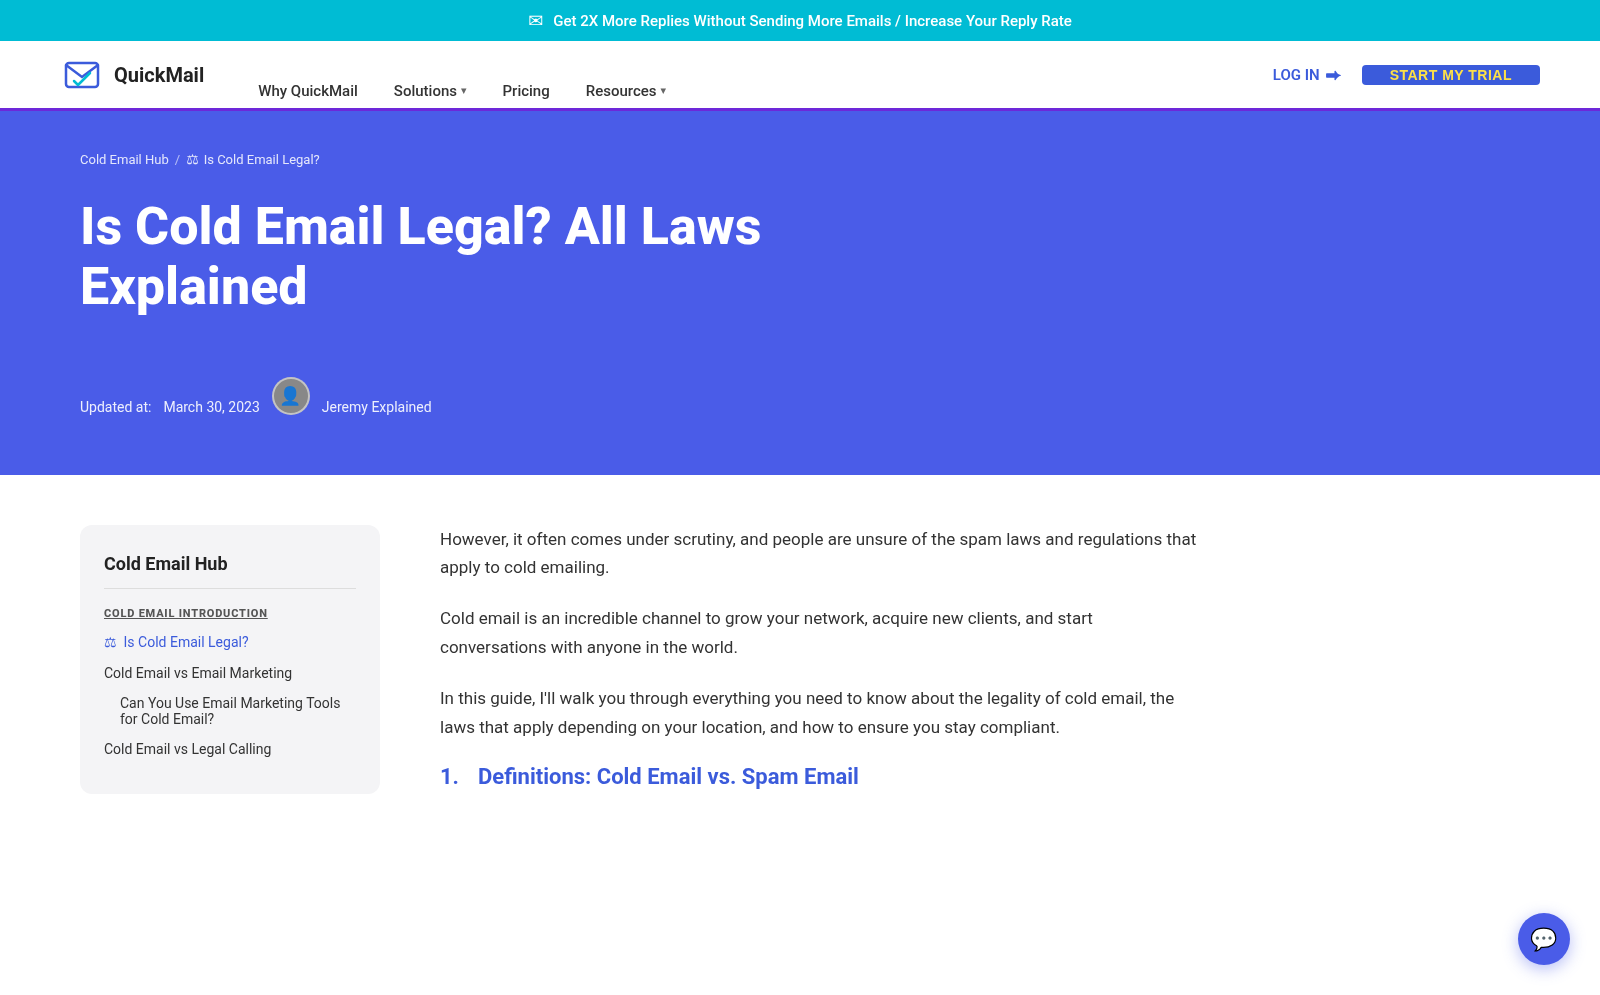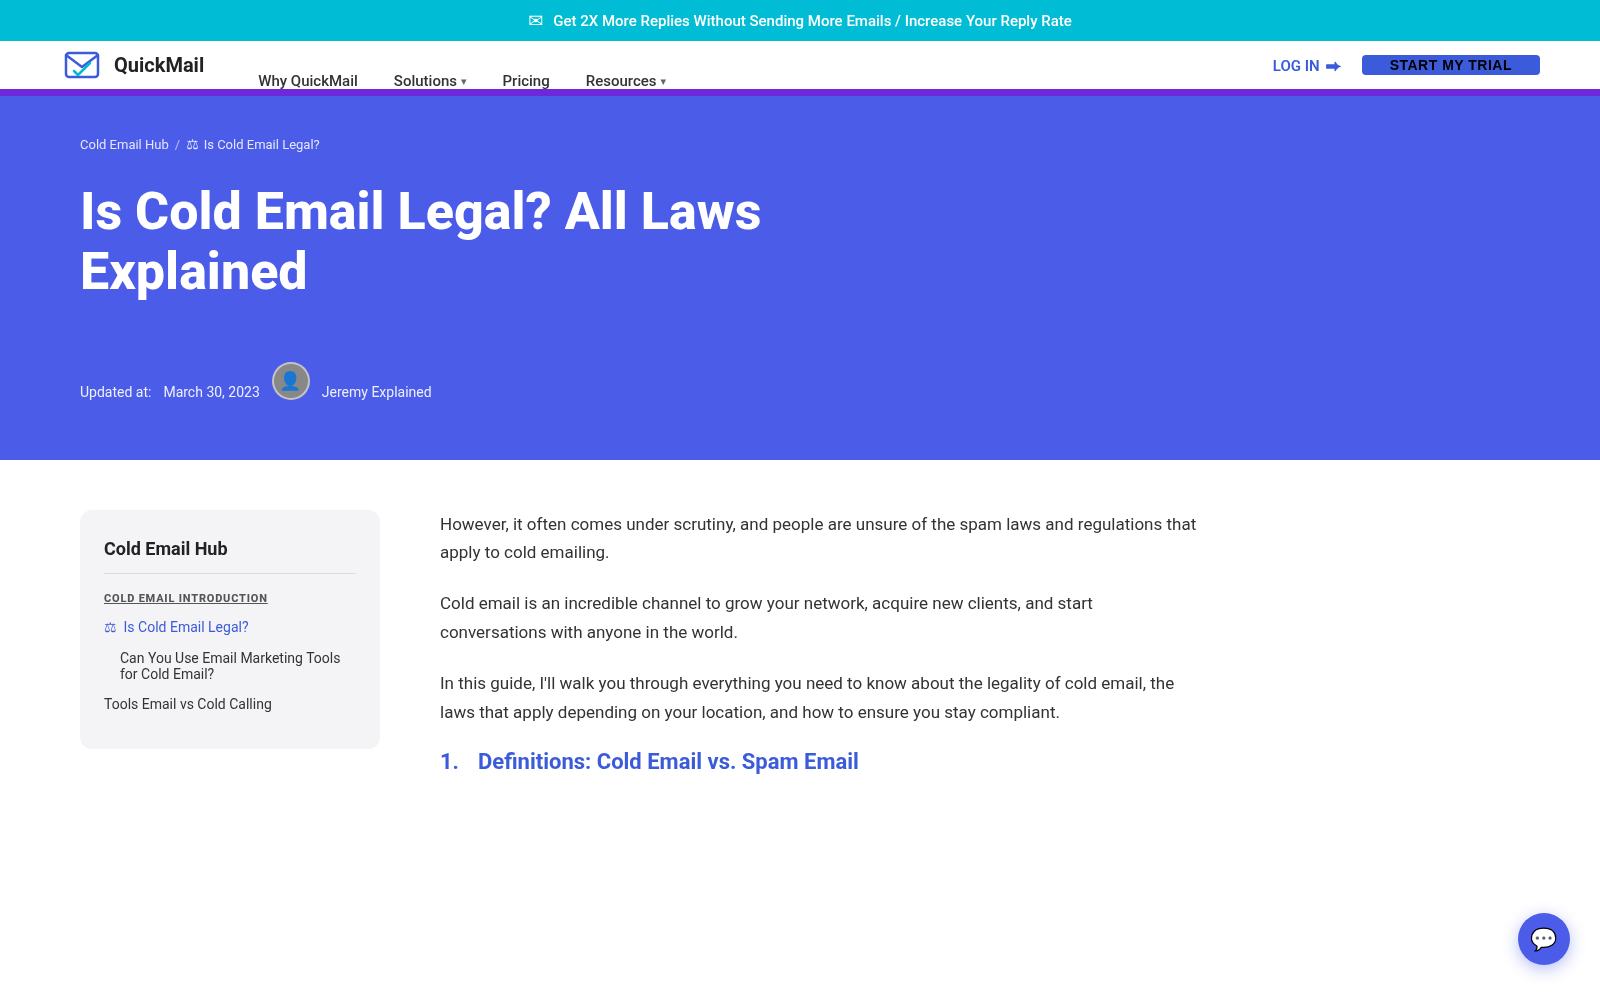--- a/index.html
+++ b/index.html
@@ -18,25 +18,25 @@
       justify-content: center;
       gap: 10px;
     }
     .top-banner .email-icon {
       font-size: 18px;
     }
 
     
     .navbar {
       background: #fff;
-      border-bottom: 7px solid #6d28d9;
+      border-bottom: 3px solid #6d28d9;
       display: flex;
       align-items: center;
       padding: 0 60px;
-      height: 55px;
+      height: 70px;
       justify-content: space-between;
     }
     .navbar-left {
       display: flex;
       align-items: center;
       gap: 40px;
     }
     .logo {
       display: flex;
       align-items: center;
@@ -83,21 +83,21 @@
       font-weight: 600;
       text-decoration: none;
       font-size: 15px;
       display: flex;
       align-items: flex-end;
       gap: 6px;
     }
     .login-icon { font-size: 16px; }
     .trial-btn {
       background: #3b5bdb;
-      color: #000000;
+      color: #fde047;
       border: none;
       padding: 2px 28px;
       font-size: 14px;
       font-weight: 700;
       border-radius: 4px;
       cursor: pointer;
       letter-spacing: 0.5px;
       text-transform: uppercase;
     }
 
@@ -336,22 +336,23 @@
 
   <aside class="sidebar">
     <div class="sidebar-title">Cold Email Hub</div>
     <div class="sidebar-section-label">COLD EMAIL INTRODUCTION</div>
 
     <a href="#" class="sidebar-link">
       <span class="sidebar-link-icon">⚖</span>
       <span>Is Cold Email Legal?</span>
     </a>
 
+    <div class="sidebar-item">Cold Email vs Email Marketing</div>
     <div class="sidebar-item-indented">Can You Use Email Marketing Tools for Cold Email?</div>
-    <div class="sidebar-item">Tools Email vs Cold Calling</div>
+    <div class="sidebar-item">Cold Email vs Legal Calling</div>
   </aside>
 
   <article class="article">
     <p>However, it often comes under scrutiny, and people are unsure of the spam laws and regulations that apply to cold emailing.</p>
     <p>Cold email is an incredible channel to grow your network, acquire new clients, and start conversations with anyone in the world.</p>
     <p>In this guide, I'll walk you through everything you need to know about the legality of cold email, the laws that apply depending on your location, and how to ensure you stay compliant.</p>
 
     <h2>
       <span class="numbered-heading">
         <span class="num">1.</span>

